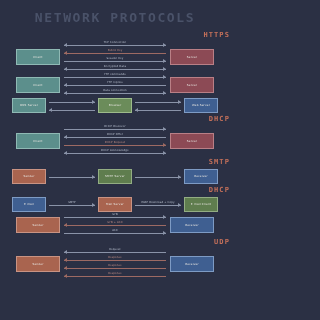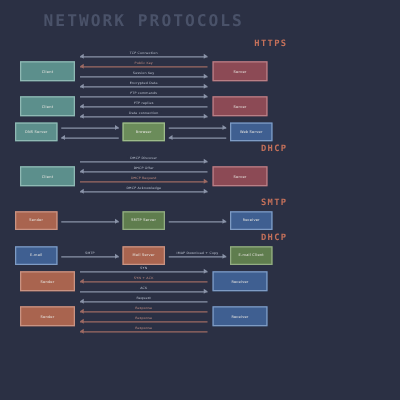--- a/index.html
+++ b/index.html
@@ -292,20 +292,21 @@
             <div class="flow right">
               <div class="line"></div>
               <div class="arrow"></div>
               <div class="lbl"><span>ACK</span></div>
             </div>
           </div>
           <div class="node n-blue">Receiver</div>
         </div>
       </div>
       <div class="section">
+        <div class="sec-title">UDP</div>
         <div class="row">
           <div class="node n-brown">Sender</div>
           <div class="flows">
             <div class="flow left">
               <div class="line"></div>
               <div class="arrow"></div>
               <div class="lbl"><span>Request</span></div>
             </div>
             <div class="flow left warm">
               <div class="line"></div>

